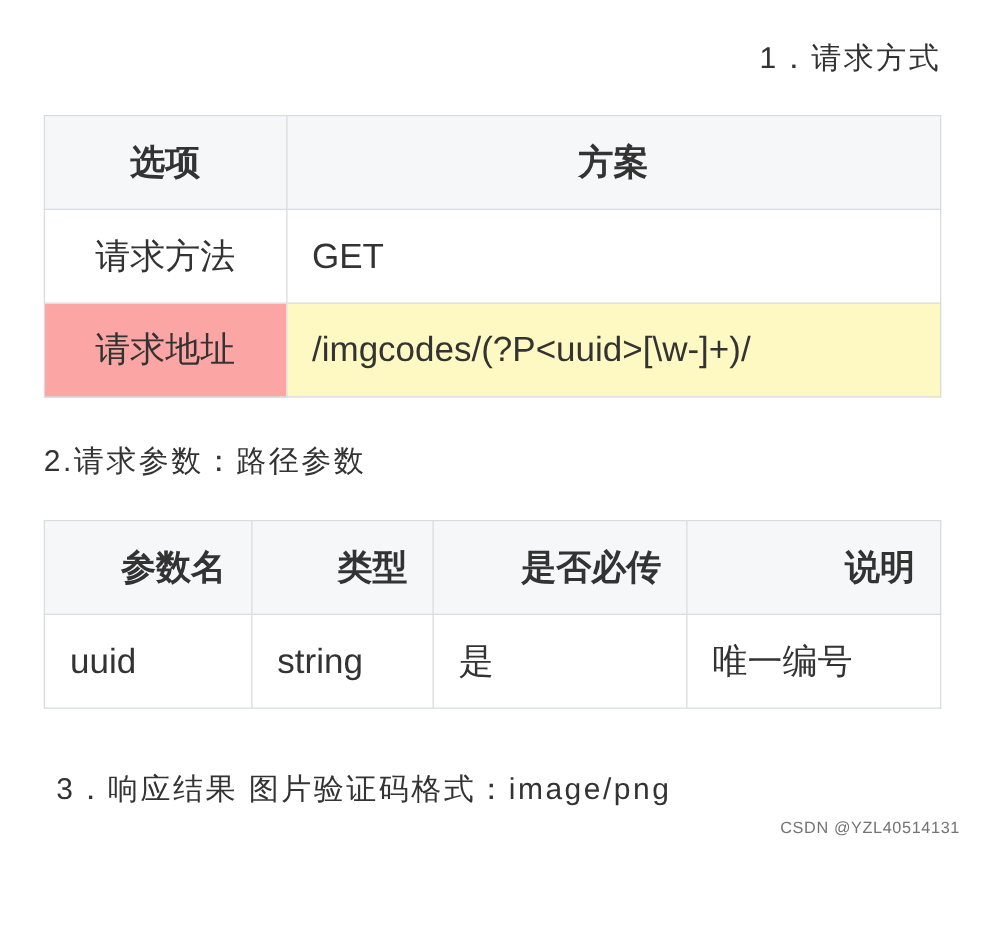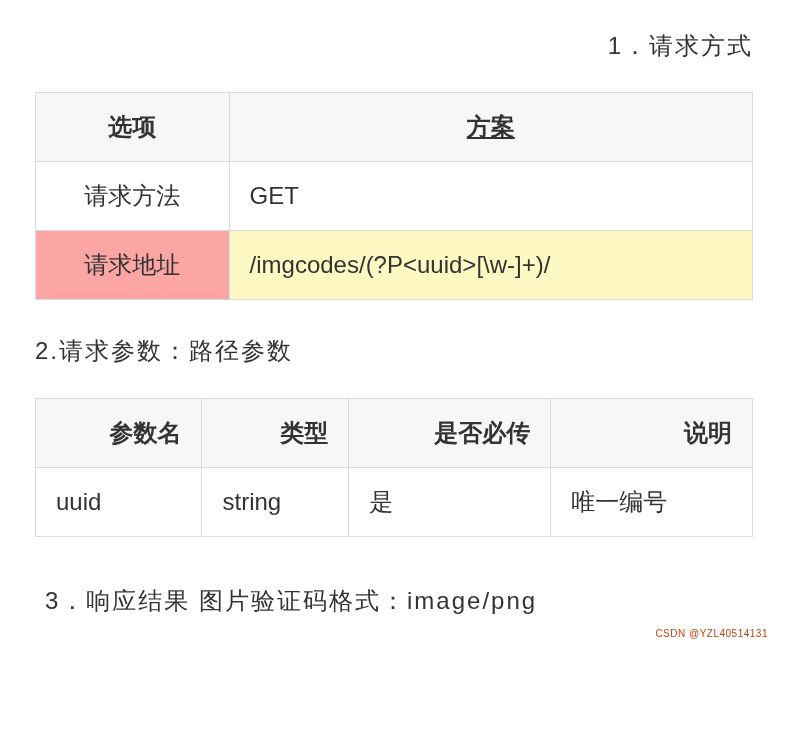--- a/index.html
+++ b/index.html
@@ -43,35 +43,34 @@
     }
     table {
       border-collapse: collapse;
       width: 100%;
       table-layout: auto;
     }
     th, td {
       border: 1px solid #d8dce0;
       padding: 18px 20px;
       text-align: left;
-      font-size: 24px;
+      font-size: 28px;
       color: #333333;
     }
     th {
       background: #f5f7f9;
       font-weight: 600;
       text-align: center;
     }
     .table1 th:first-child {
       width: 27%;
       text-align: center;
     }
     .table1 th:last-child {
       text-align: center;
-      text-decoration: underline;
     }
     .table1 td:first-child {
       text-align: center;
       background: #ffffff;
     }
     .table1 tr.even td {
       background: #fef9c3;
     }
     .table1 tr.even td:first-child {
       background: #fca5a5;
@@ -80,22 +79,22 @@
       text-align: right;
       padding-left: 20px;
     }
     .table2 td {
       padding-left: 20px;
     }
     .watermark {
       position: absolute;
       bottom: 8px;
       right: 20px;
-      font-size: 10px;
-      color: #c2410c;
+      font-size: 13px;
+      color: #737373;
       letter-spacing: 0.5px;
       text-align: right;
     }
   </style>
 </head>
 <body>
 
 <div class="section-heading">1．请求方式</div>
 
 <table class="table1">

